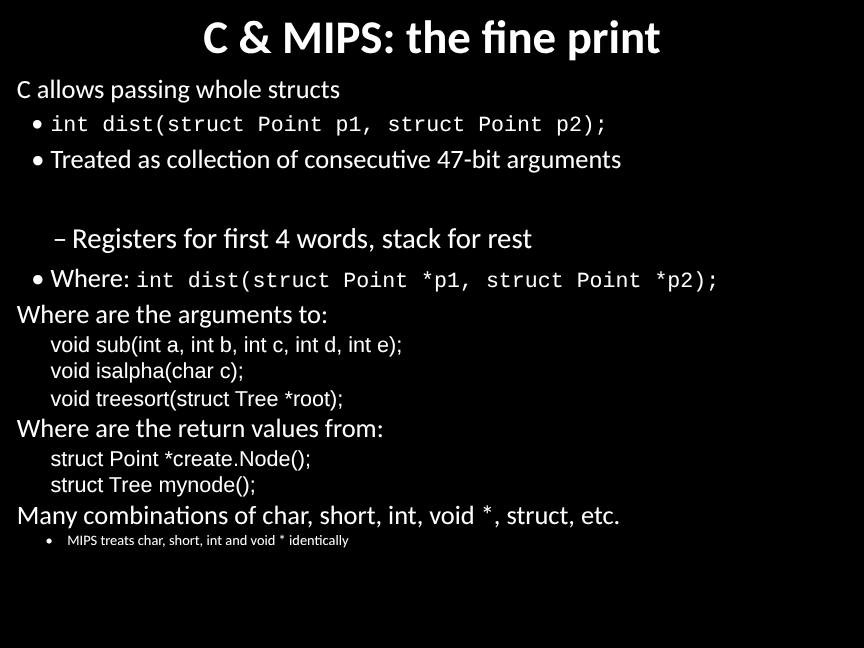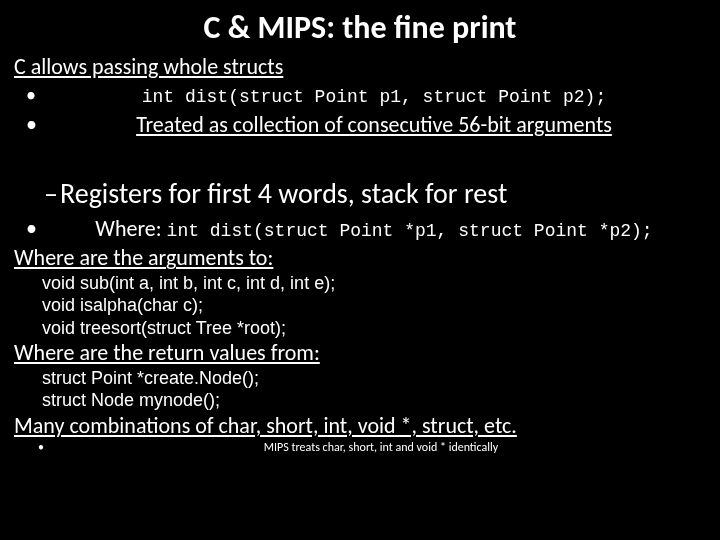--- a/index.html
+++ b/index.html
@@ -5,47 +5,45 @@
   * { margin: 0; padding: 0; box-sizing: border-box; }
   html, body { width: 720px; height: 540px; overflow: hidden; }
   body {
     background: #000;
     color: #fff;
     font-family: Calibri, "Segoe UI", Arial, sans-serif;
     padding: 8px 14px;
   }
   .title {
     text-align: center;
-    font-size: 32px;
+    font-size: 39px;
     font-weight: 700;
     margin-bottom: 6px;
   }
   .body-text {
     font-size: 22px;
     line-height: 1.25;
-    text-decoration: underline;
   }
   .bullet-l1 {
     padding-left: 28px;
     position: relative;
     font-size: 20px;
     line-height: 1.3;
     margin: 1px 0;
-    text-align: center;
   }
   .bullet-l1::before {
     content: "•";
     position: absolute;
     left: 12px;
     top: 0;
   }
   .bullet-dash {
     padding-left: 46px;
     position: relative;
-    font-size: 28px;
+    font-size: 24px;
     line-height: 1.3;
     margin-top: 37px;
   }
   .bullet-dash::before {
     content: "–";
     position: absolute;
     left: 30px;
     top: 0;
   }
   .code {
@@ -65,36 +63,36 @@
 <body>
 
 <div class="title" data-name="slide-title">C &amp; MIPS: the fine print</div>
 
 <div class="body-text" data-name="line-c-allows">C allows passing whole structs</div>
 
 <div class="bullet-l1" data-name="bullet-dist-code">
   <span class="code" data-name="code-dist">int dist(struct Point p1, struct Point p2);</span>
 </div>
 
-<div class="bullet-l1 body-text small-gap" style="font-size:22px" data-name="bullet-treated">Treated as collection of consecutive 56-bit arguments</div>
+<div class="bullet-l1 body-text small-gap" style="font-size:22px" data-name="bullet-treated">Treated as collection of consecutive 47-bit arguments</div>
 
 <div class="bullet-dash" data-name="dash-registers">Registers for first 4 words, stack for rest</div>
 
 <div class="bullet-l1 small-gap" style="font-size:22px" data-name="bullet-better">
   <span data-name="better-label">Where: </span><span class="code" data-name="code-better">int dist(struct Point *p1, struct Point *p2);</span>
 </div>
 
 <div class="body-text section-gap" data-name="where-args-heading">Where are the arguments to:</div>
 <div class="indent-code" data-name="code-sub">void sub(int a, int b, int c, int d, int e);</div>
 <div class="indent-code" data-name="code-isalpha">void isalpha(char c);</div>
 <div class="indent-code" data-name="code-treesort">void treesort(struct Tree *root);</div>
 
 <div class="body-text" data-name="where-ret-heading">Where are the return values from:</div>
 <div class="indent-code" data-name="code-create">struct Point *create.Node();</div>
-<div class="indent-code" data-name="code-mynode">struct Node mynode();</div>
+<div class="indent-code" data-name="code-mynode">struct Tree mynode();</div>
 
 <div class="body-text" data-name="many-combinations">Many combinations of char, short, int, void *, struct, etc.</div>
 
 <div class="bullet-l1" style="padding-left: 42px; font-size: 12px; position: relative;" data-name="bullet-mips-treats">
   <span data-name="mips-treats-text">MIPS treats char, short, int and void * identically</span>
 </div>
 
 <style>
 
 div[data-name="bullet-mips-treats"]::before { left: 24px; }

